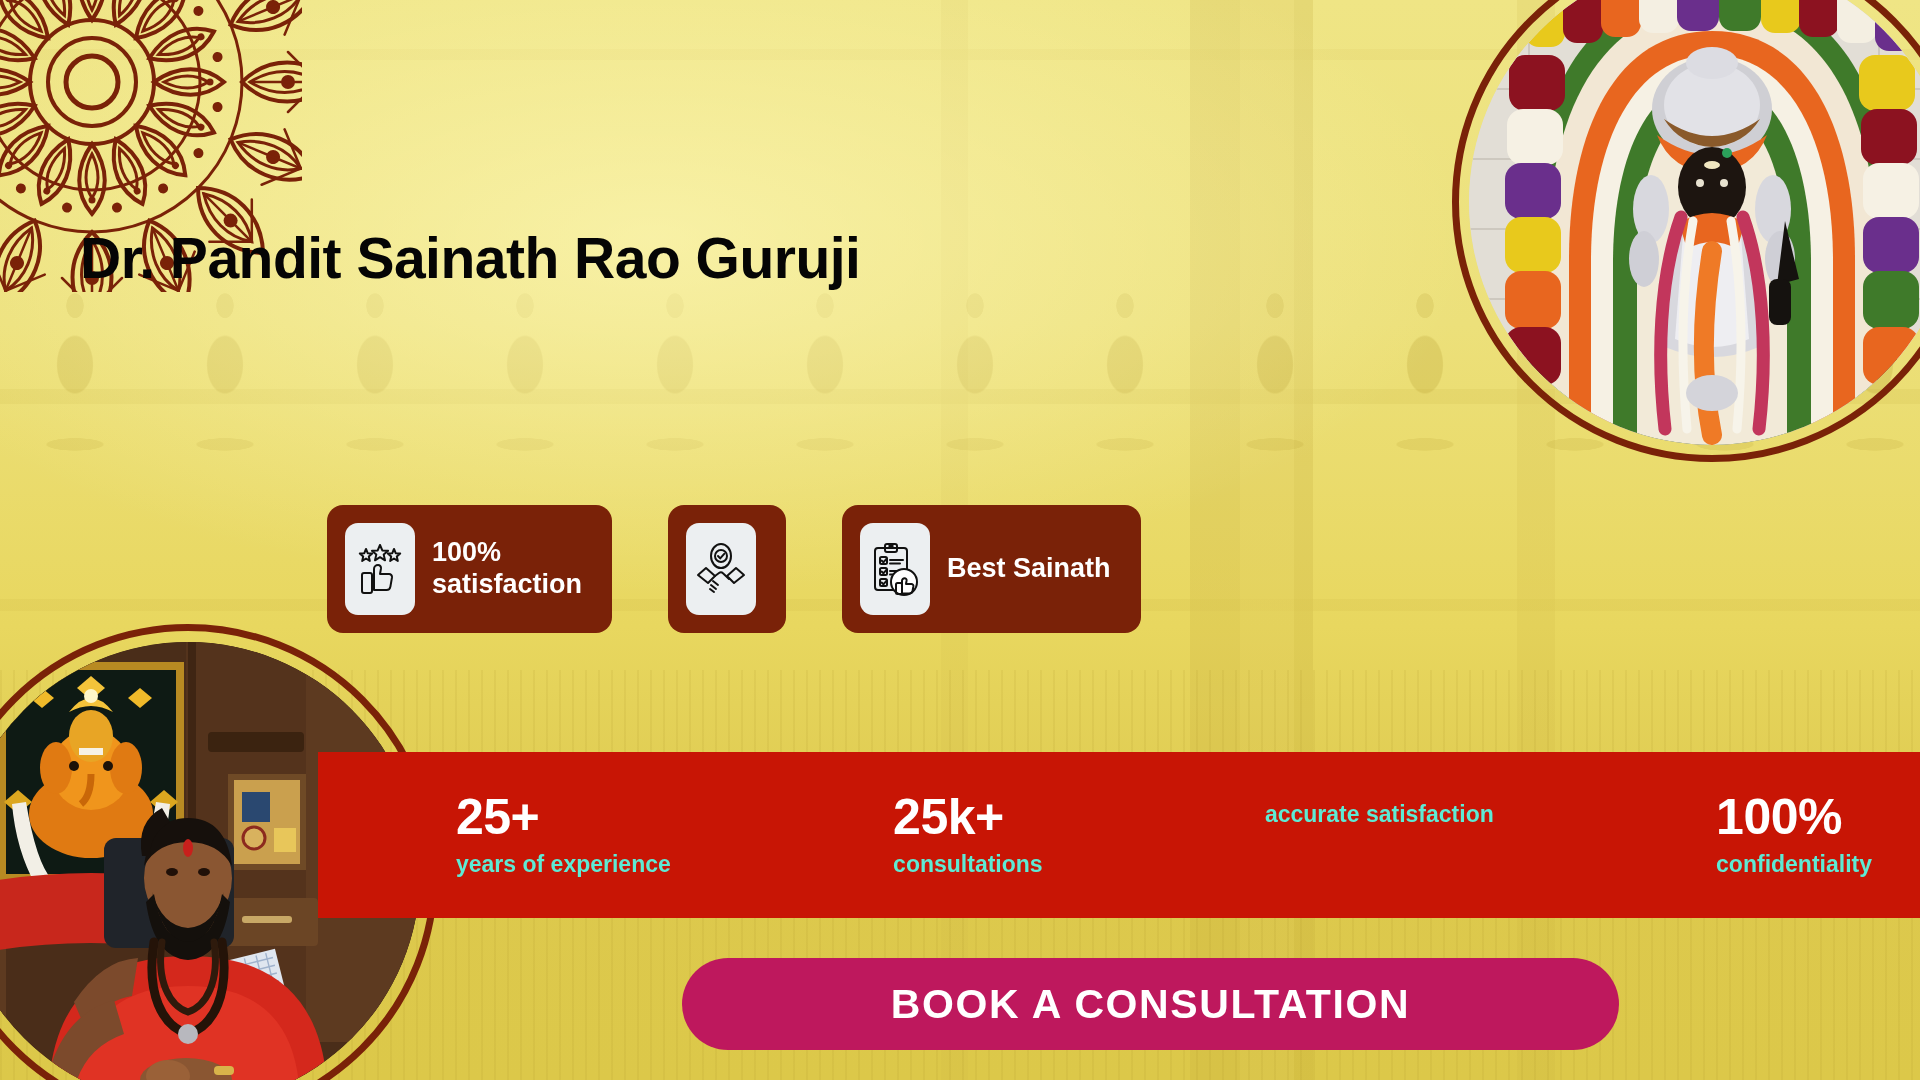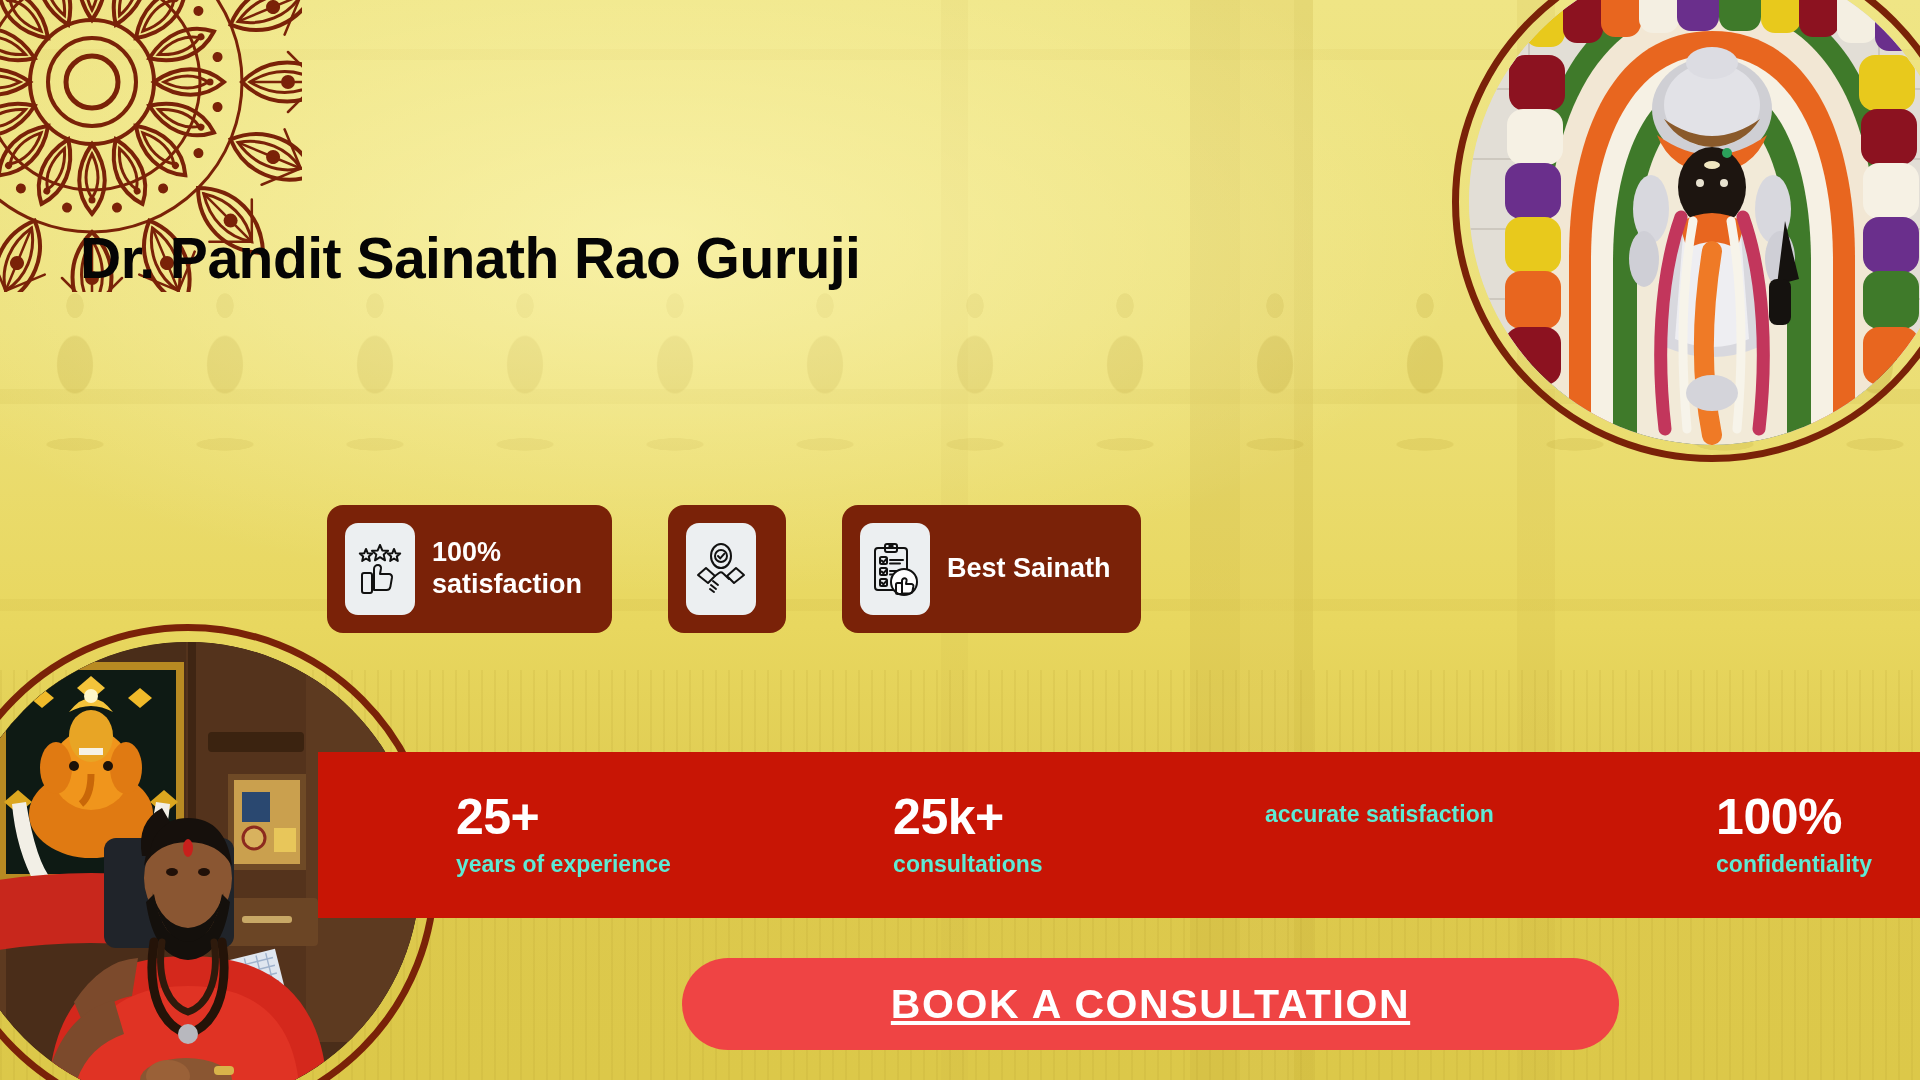--- a/index.html
+++ b/index.html
@@ -186,32 +186,31 @@
     font-size: 23px;
     font-weight: 700;
     margin-top: 9px;
     white-space: nowrap;
   }
 
   
   .cta {
     position: absolute; left: 682px; top: 958px;
     width: 937px; height: 92px;
-    background: #ef4444;
+    background: #be185d;
     border-radius: 46px;
     color: #ffffff;
     font-size: 41px;
     font-weight: 700;
     letter-spacing: 1.6px;
     display: flex; align-items: center; justify-content: center;
     z-index: 7;
     border: none;
     cursor: pointer;
     font-family: "Liberation Sans", sans-serif;
-    text-decoration: underline;
   }
 </style>
 </head>
 <body>
 
 <div class="banner">
 
   <div class="bg-base"></div>
   <div class="bg-temple"></div>
   <div class="bg-carvings"></div>

